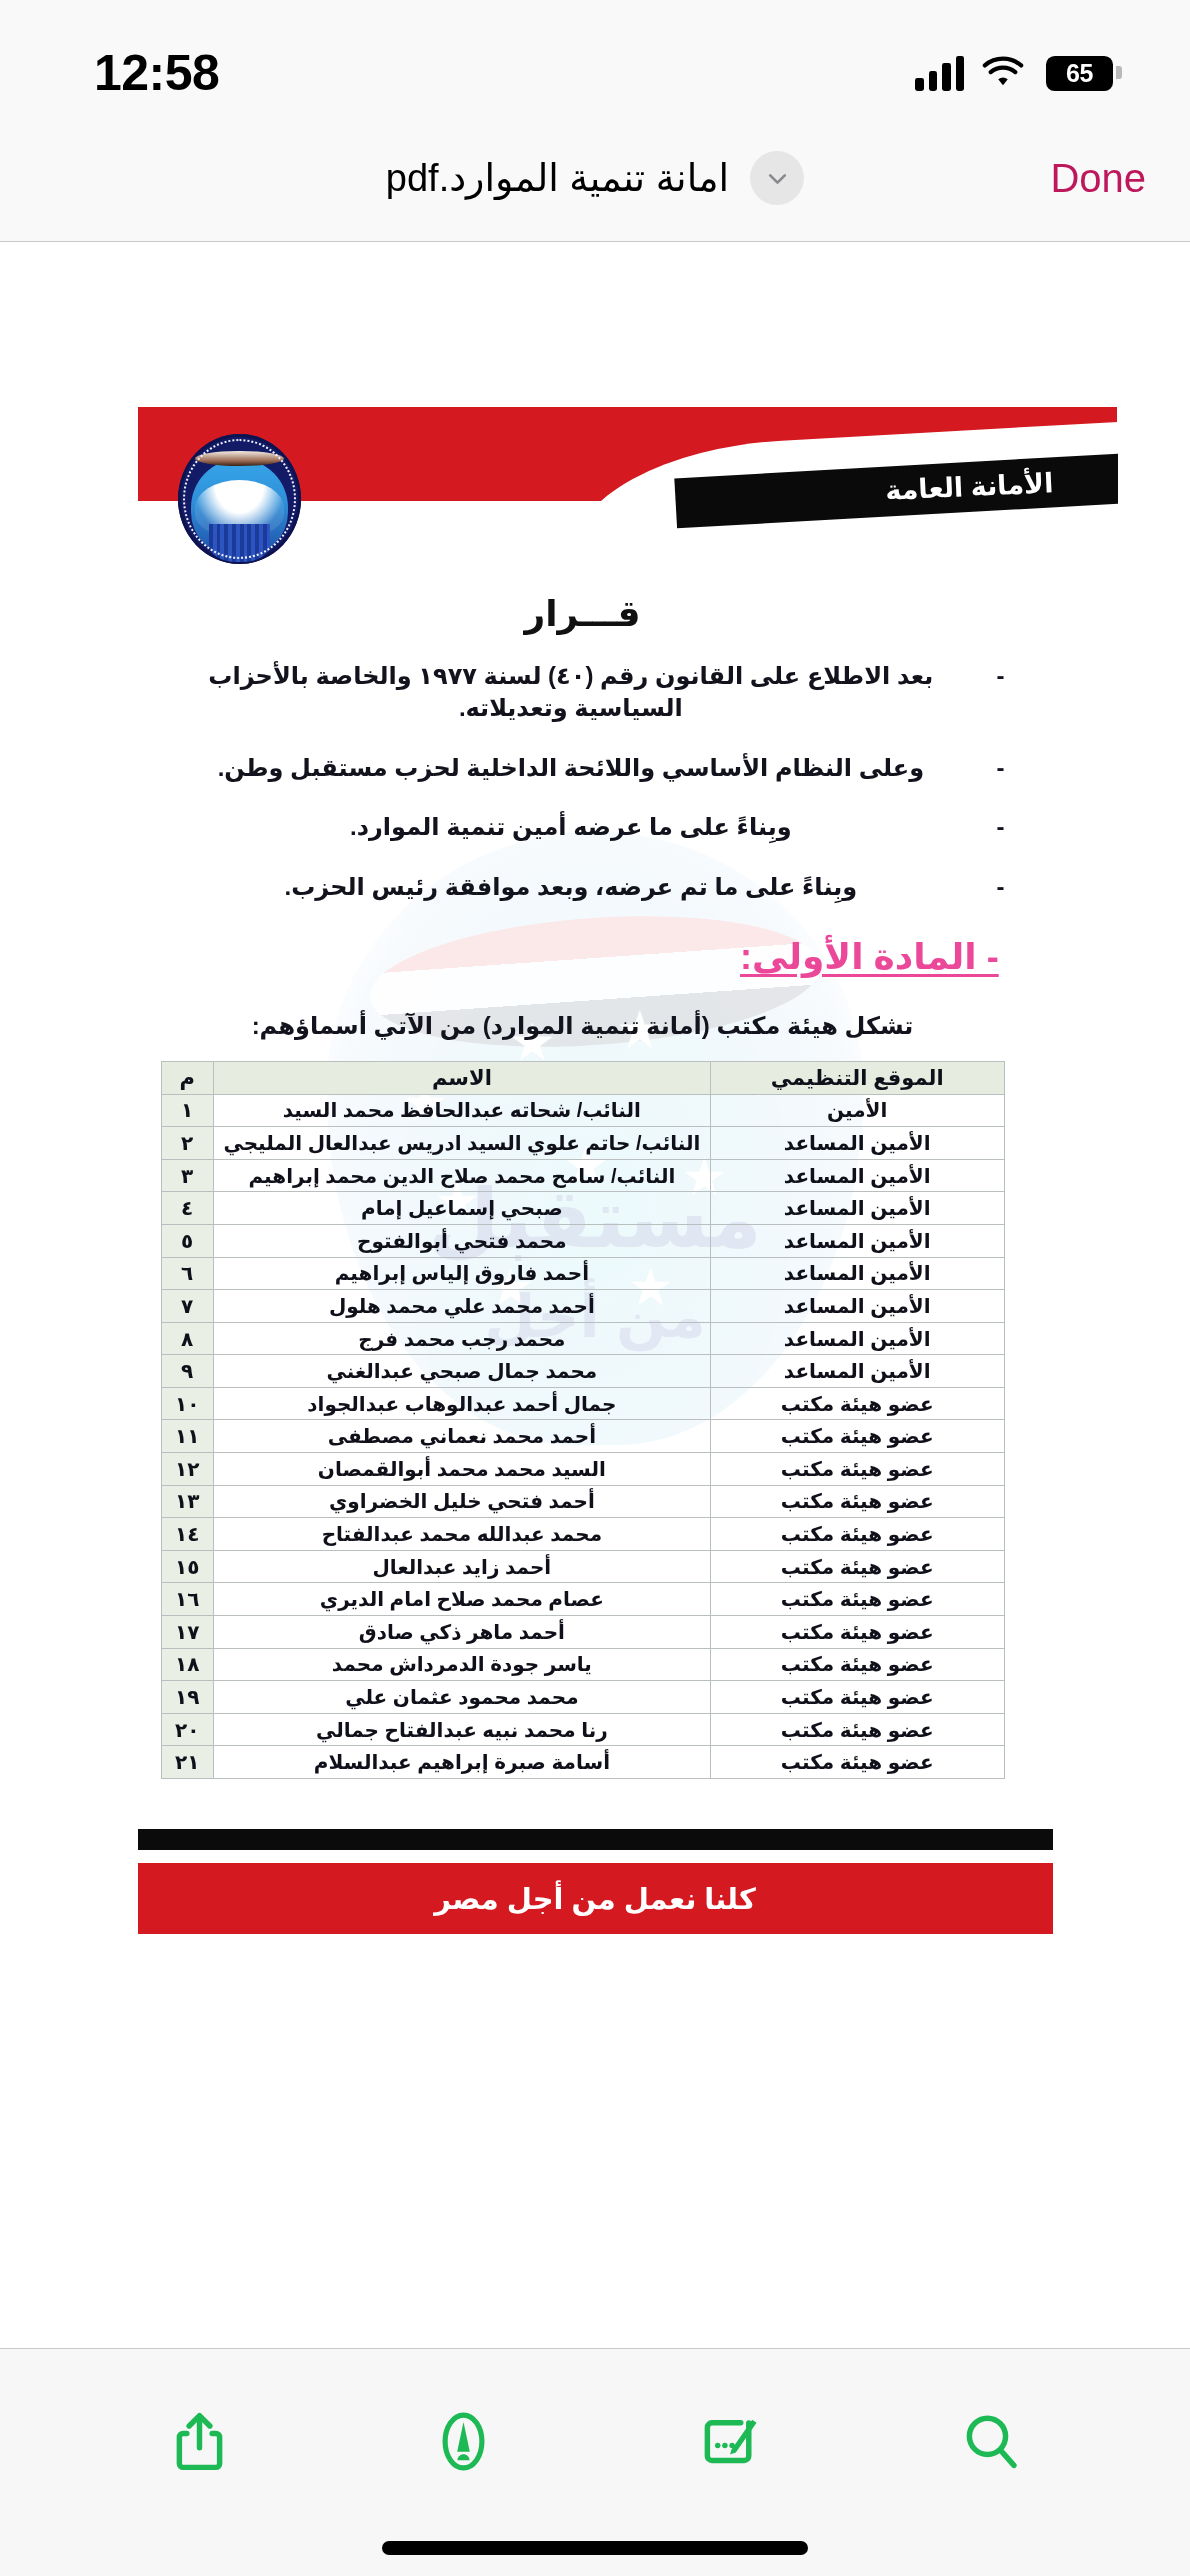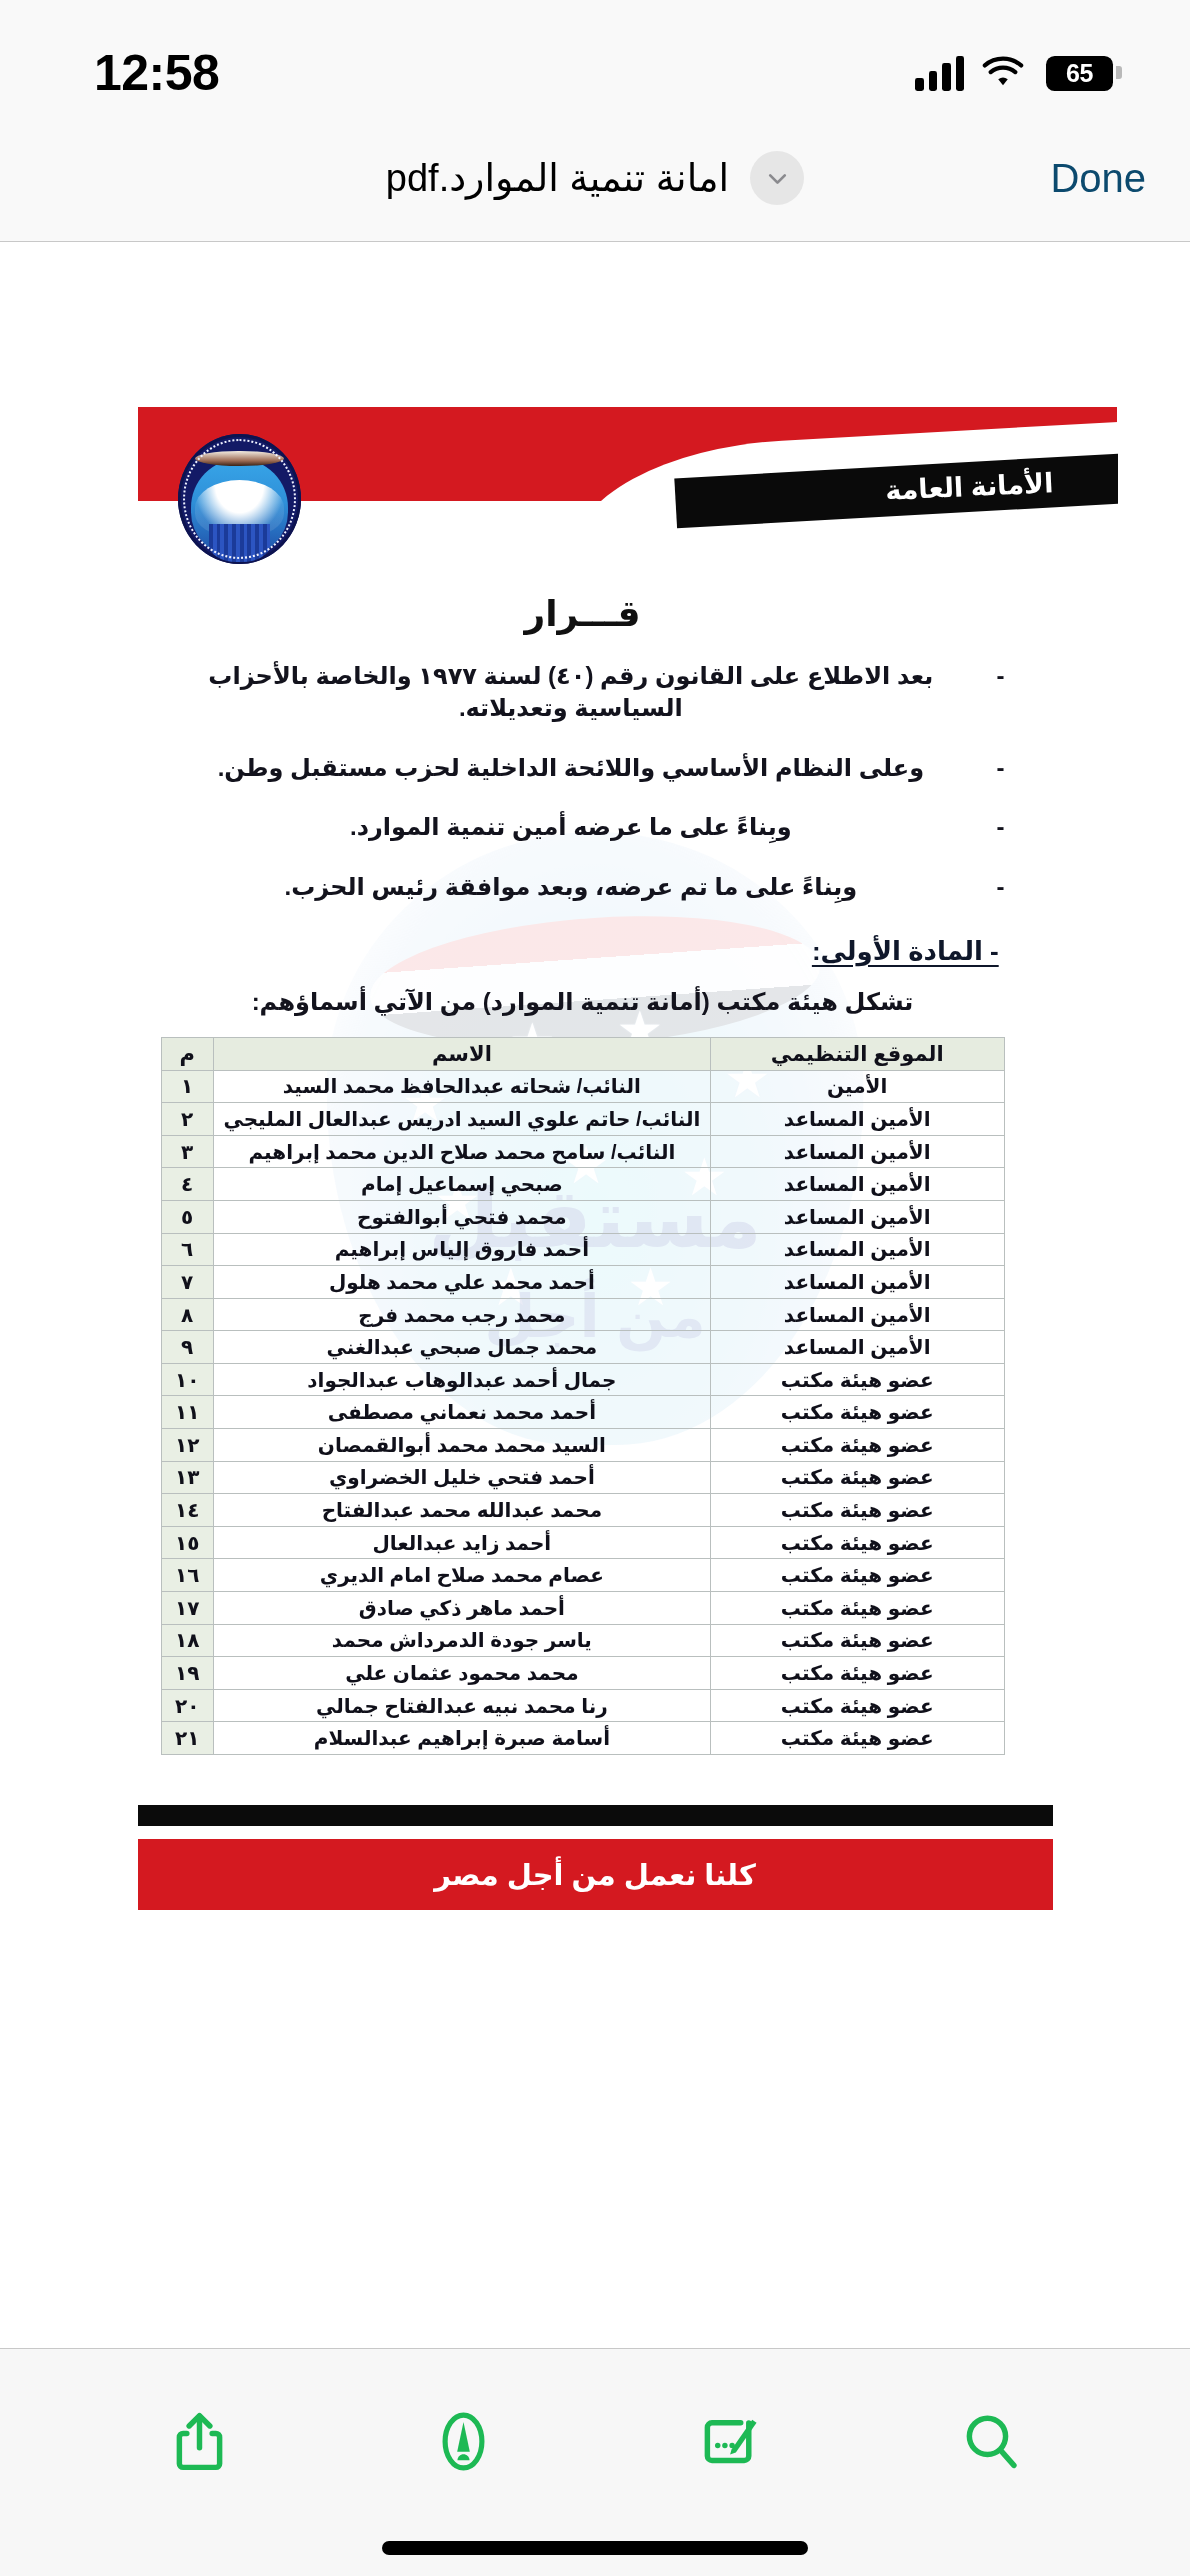--- a/index.html
+++ b/index.html
@@ -99,21 +99,21 @@
     width: 54px; height: 54px;
     border-radius: 50%;
     background: #e6e6e6;
     display: flex; align-items: center; justify-content: center;
     border: none;
   }
   .chevron-btn svg { width: 25px; height: 25px; display: block; }
   .done-btn {
     margin-left: auto;
     font-size: 40px;
-    color: #0c4a6e;
+    color: #be185d;
     background: none; border: none;
     font-family: inherit;
     z-index: 2;
   }
 
   
   .doc-scroll {
     flex: 1 1 auto;
     background: #ffffff;
     overflow: hidden;
@@ -252,26 +252,26 @@
     gap: 15.3px;
     font-size: 24px;
     font-weight: 700;
     color: #13131d;
     margin-bottom: 27px;
     line-height: 1.35;
   }
   .clause .dash { flex: 0 0 auto; color: #13131d; }
   .clause .txt { flex: 1 1 auto; text-align: center; }
   .article-head {
-    font-size: 26px;
-    font-weight: 700;
-    color: #0f172a;
+    font-size: 36px;
+    font-weight: 700;
+    color: #ec4899;
     text-decoration: underline;
     text-underline-offset: 4.8px;
-    margin: 33px 0 21px 0;
+    margin: 33px 0 34px 0;
     text-align: right;
     padding-right: 5.8px;
   }
   .article-lead {
     font-size: 24px;
     font-weight: 700;
     color: #13131d;
     text-align: center;
     margin-bottom: 21px;
   }

